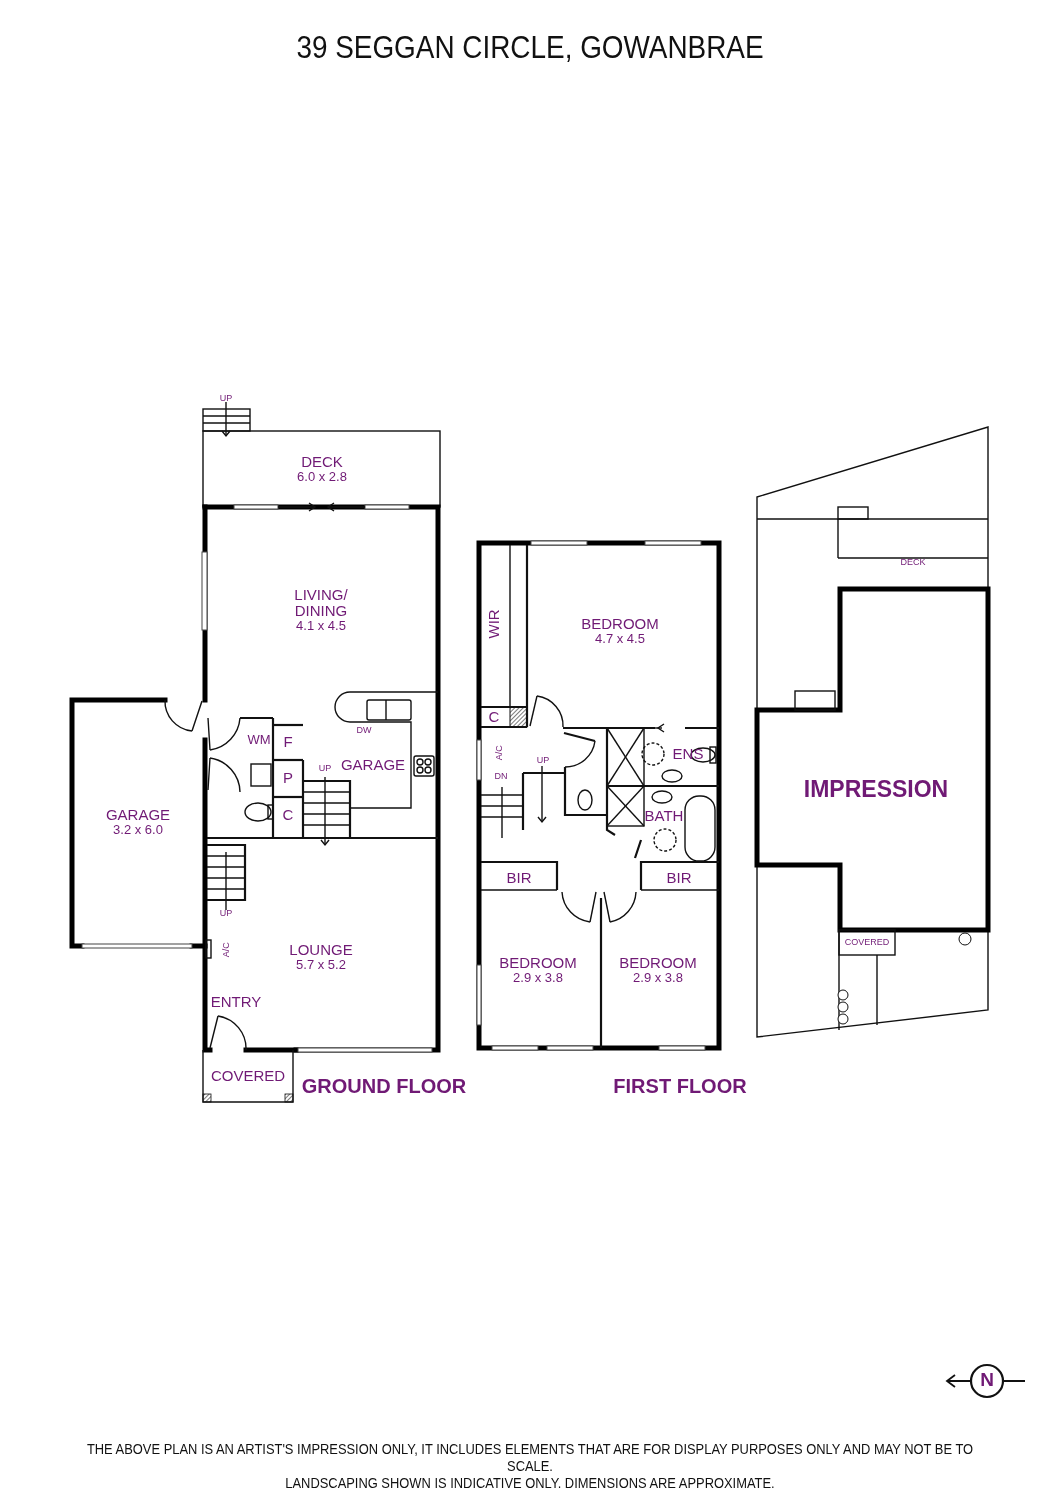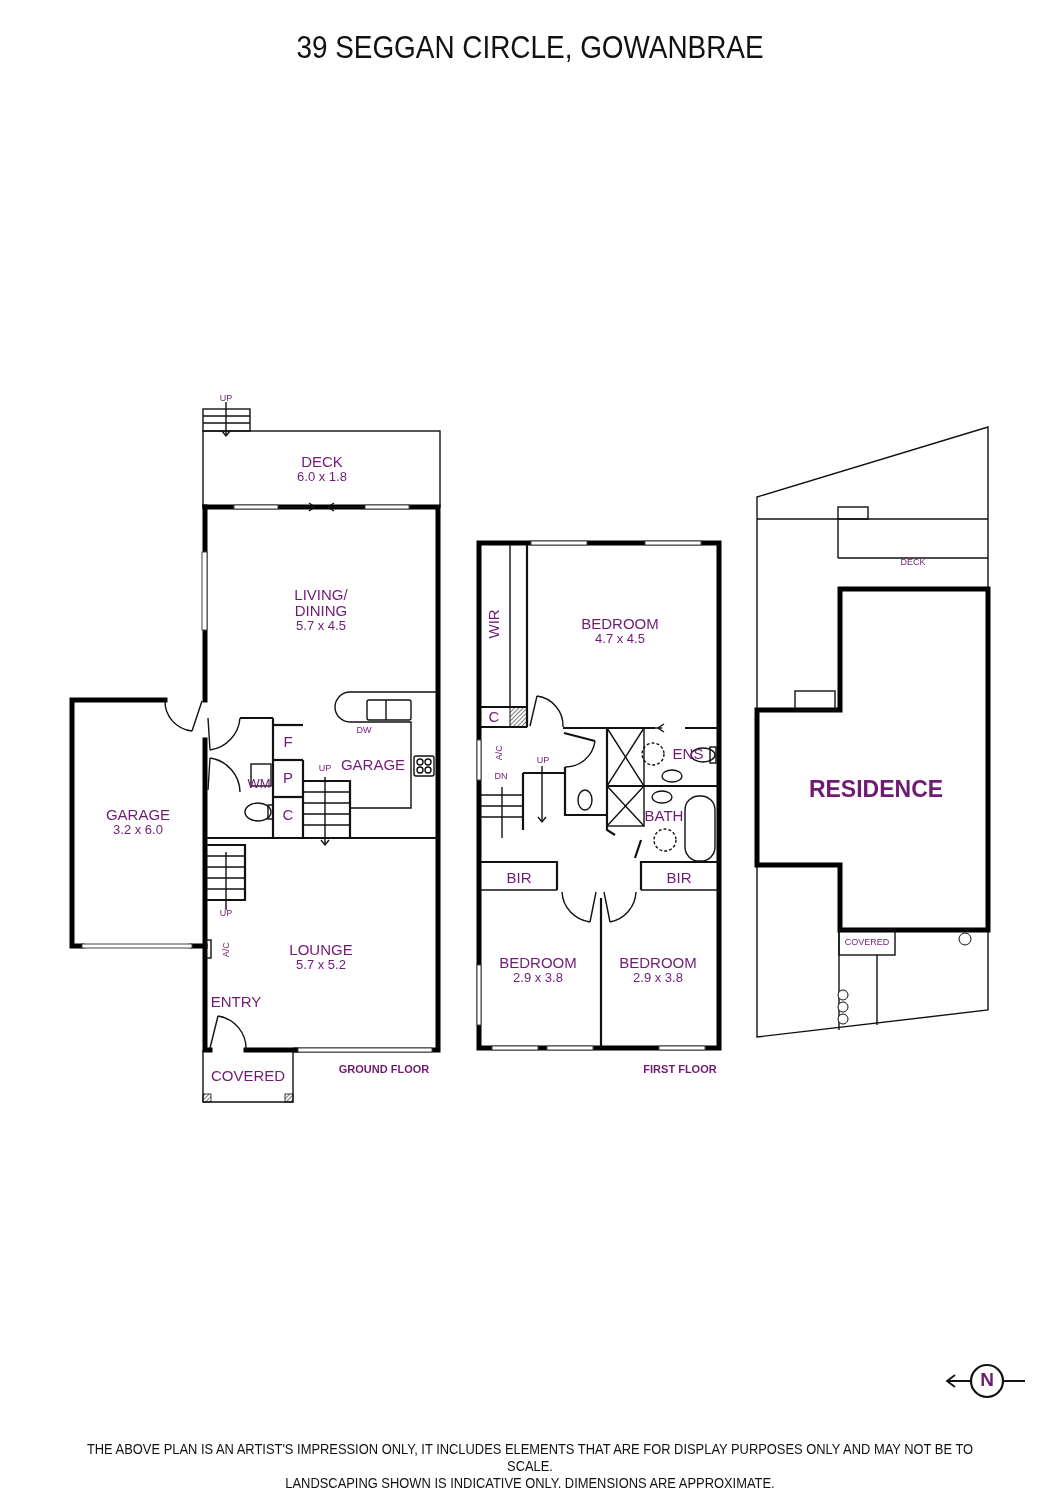--- a/index.html
+++ b/index.html
@@ -197,45 +197,45 @@
     <circle cx="987" cy="1381" r="16" fill="#fff" stroke="#111" stroke-width="2.2"></circle>
   </g>
 </svg>
 
 <div style="position:absolute;inset:0;font-family:'Liberation Sans',sans-serif;color:#701a75;">
   <style>
     .t { position:absolute; transform:translateX(-50%); white-space:nowrap; text-align:center; line-height:1.05; }
     .rn { font-size:15px; }
     .rd { font-size:13px; }
     .sm { font-size:9px; }
-    .fl { font-size:11px; font-weight:bold; }
+    .fl { font-size:20px; font-weight:bold;margin-top:12px; }
   </style>
 
   <div class="t sm" style="left:226px;top:394px;">UP</div>
   <div class="t" style="left:322px;top:454px;">
       <div class="rn">DECK</div>
-      <div class="rd">6.0 x 1.8</div>
+      <div class="rd">6.0 x 2.8</div>
     </div>
   <div class="t" style="left:321px;top:587px;">
       <div class="rn">LIVING/</div>
       <div class="rn">DINING</div>
-      <div class="rd">5.7 x 4.5</div>
+      <div class="rd">4.1 x 4.5</div>
     </div>
   <div class="t rn" style="left:373px;top:757px;">GARAGE</div>
   <div class="t" style="left:138px;top:807px;">
       <div class="rn">GARAGE</div>
       <div class="rd">3.2 x 6.0</div>
     </div>
   <div class="t" style="left:321px;top:920px;margin-top:22px;">
       <div class="rn">LOUNGE</div>
       <div class="rd">5.7 x 5.2</div>
     </div>
   <div class="t rn" style="left:236px;top:994px;">ENTRY</div>
   <div class="t rn" style="left:248px;top:1068px;">COVERED</div>
-  <div class="t" style="left:259px;top:733px;font-size:13px;margin-top:44px;">WM</div>
+  <div class="t" style="left:259px;top:733px;font-size:13px;">WM</div>
   <div class="t rn" style="left:288px;top:734px;">F</div>
   <div class="t rn" style="left:288px;top:770px;">P</div>
   <div class="t rn" style="left:288px;top:807px;">C</div>
   <div class="t sm" style="left:364px;top:726px;text-align:center;">DW</div>
   <div class="t sm" style="left:325px;top:764px;">UP</div>
   <div class="t sm" style="left:226px;top:909px;">UP</div>
   <div class="t sm" style="left:219px;top:945px;transform:rotate(-90deg);">A/C</div>
   <div class="t fl" style="left:384px;top:1064px;">GROUND FLOOR</div>
 
   <div class="t" style="left:620px;top:616px;">
@@ -254,21 +254,21 @@
     </div>
   <div class="t" style="left:658px;top:955px;">
       <div class="rn">BEDROOM</div>
       <div class="rd">2.9 x 3.8</div>
     </div>
   <div class="t sm" style="left:492px;top:748px;transform:rotate(-90deg);">A/C</div>
   <div class="t sm" style="left:501px;top:772px;">DN</div>
   <div class="t sm" style="left:543px;top:756px;">UP</div>
   <div class="t fl" style="left:680px;top:1064px;">FIRST FLOOR</div>
 
-  <div class="t" style="left:876px;top:777px;font-size:23px;font-weight:bold;">RESIDENCE</div>
+  <div class="t" style="left:876px;top:777px;font-size:23px;font-weight:bold;">IMPRESSION</div>
   <div class="t sm" style="left:913px;top:558px;">DECK</div>
   <div class="t sm" style="left:867px;top:938px;">COVERED</div>
 
   <div class="t" style="left:987px;top:1370px;font-size:19px;font-weight:bold;">N</div>
 </div>
 
 <div class="disclaimer">
   <div>THE ABOVE PLAN IS AN ARTIST'S IMPRESSION ONLY, IT INCLUDES ELEMENTS THAT ARE FOR DISPLAY PURPOSES ONLY AND MAY NOT BE TO SCALE.</div>
   <div>LANDSCAPING SHOWN IS INDICATIVE ONLY. DIMENSIONS ARE APPROXIMATE.</div>
 </div>

